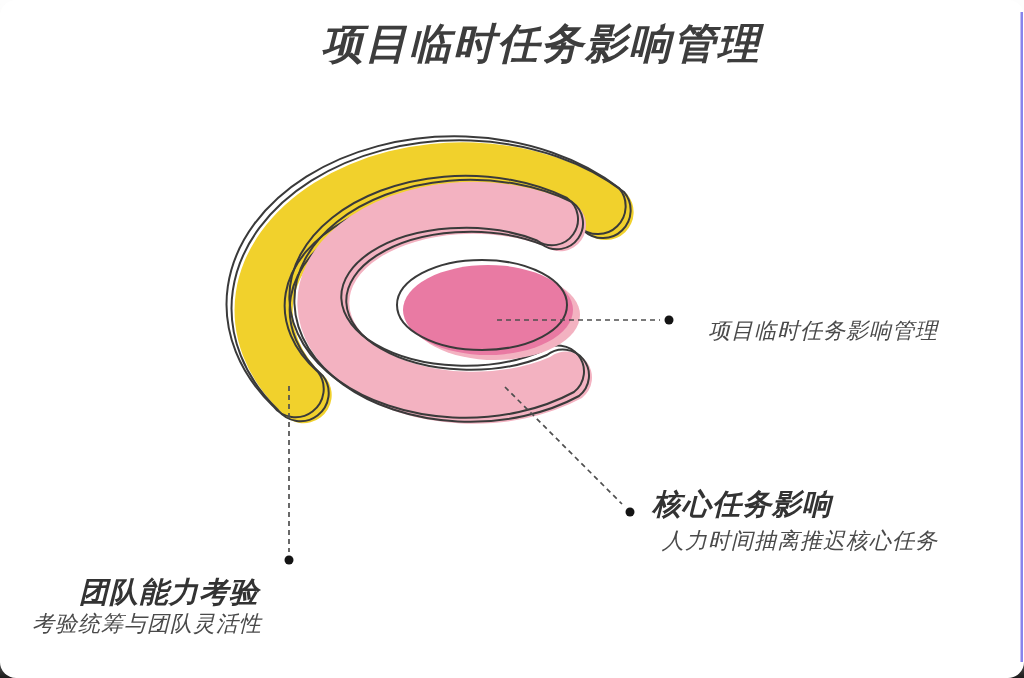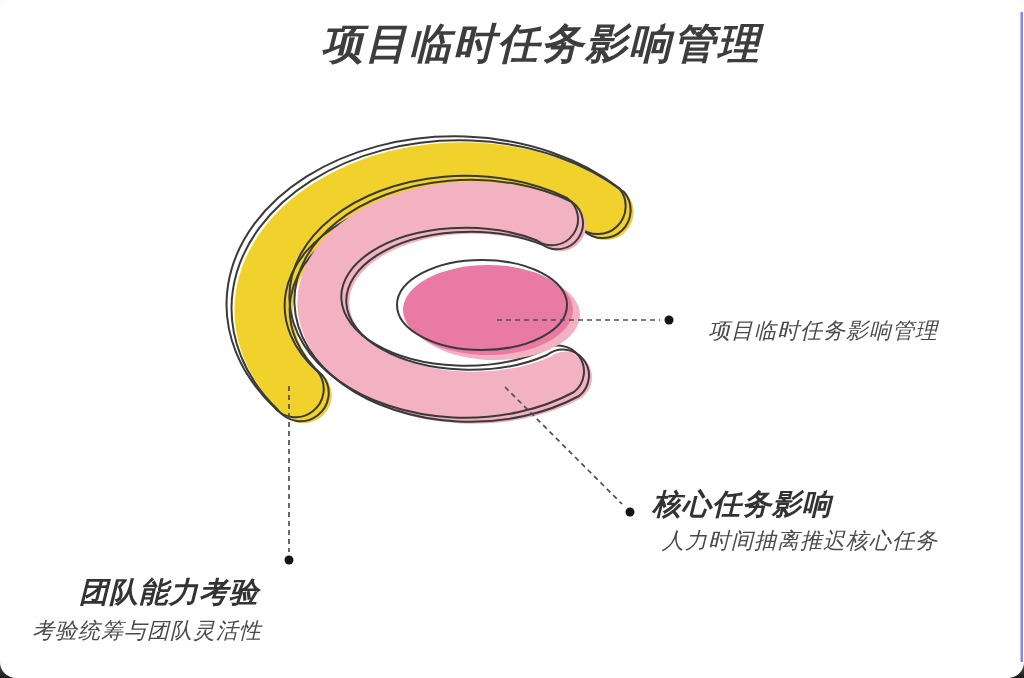--- a/index.html
+++ b/index.html
@@ -32,21 +32,21 @@
   .callout-desc{
     position:absolute;margin:0;
     font-size:22px;line-height:28px;font-weight:400;
     letter-spacing:1px;color:#4a4a4a;white-space:nowrap;
   }
   .c1h{left:703px;top:278px;}
   .c1d{left:708px;top:317px;}
   .c2h{left:652px;top:487px;}
   .c2d{left:662px;top:527px;}
   .c3h{left:79px;top:575px;text-align:right;}
-  .c3d{left:32px;top:610px;margin-top:7px;}
+  .c3d{left:32px;top:610px;}
 </style>
 </head>
 <body>
 
 <div class="card">
 
   <h1 class="page-title">项目临时任务影响管理</h1>
 
   <svg class="diagram-svg" width="1024" height="678" viewBox="0 0 1024 678">
     <defs>

